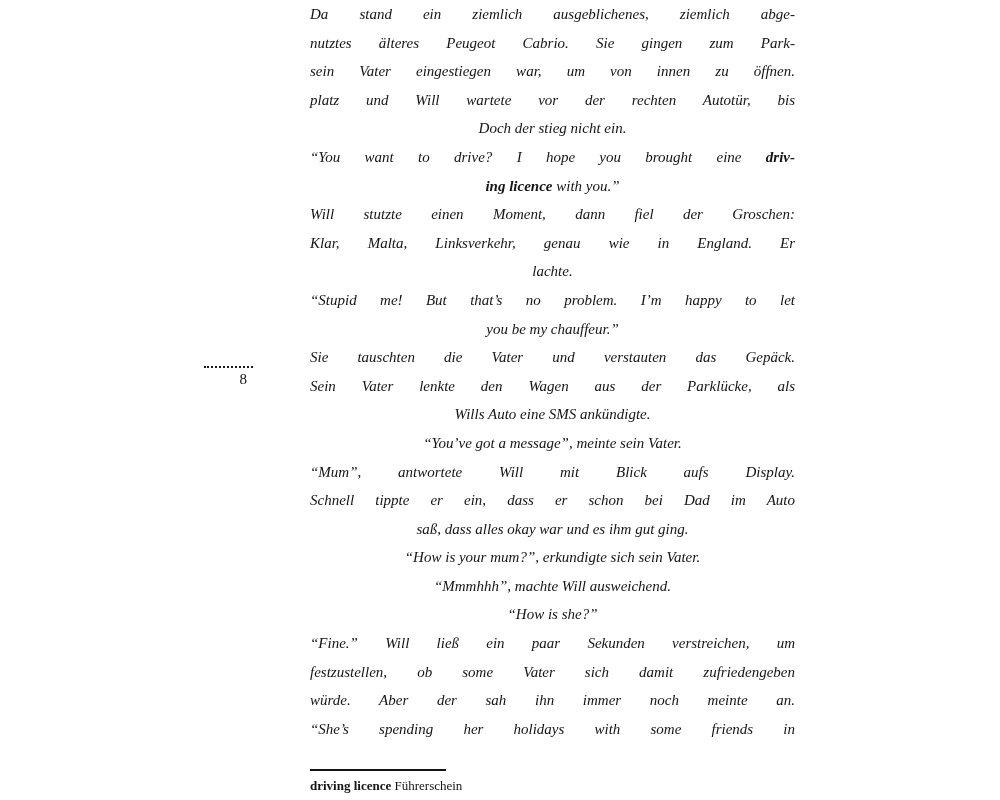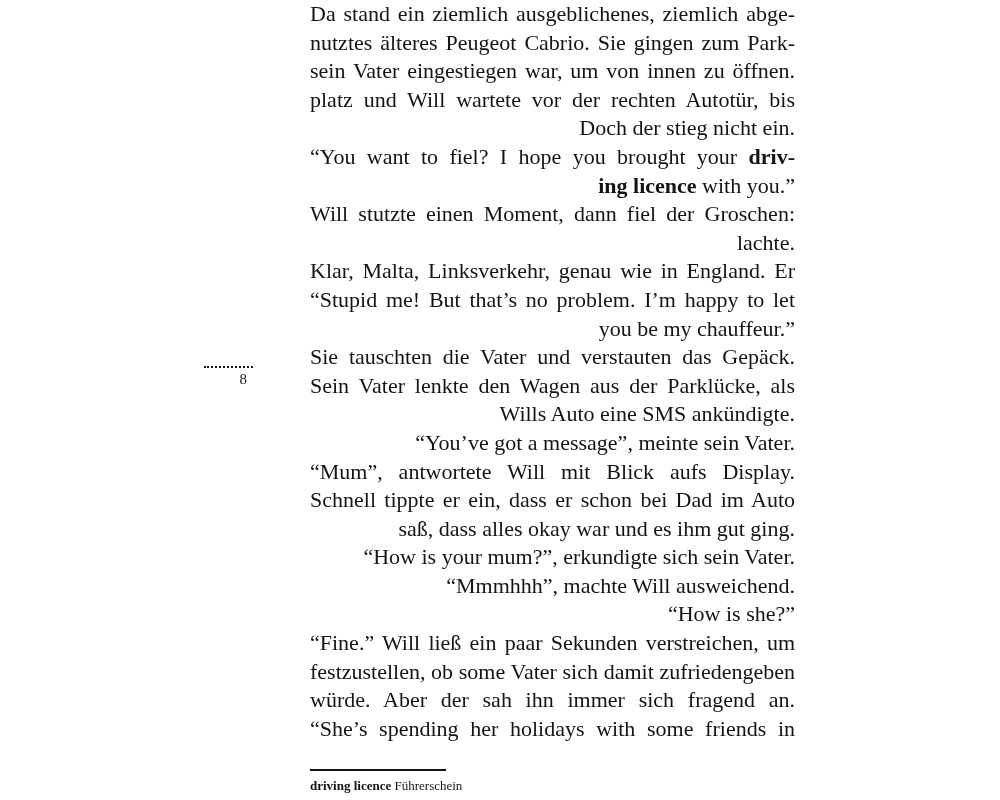--- a/index.html
+++ b/index.html
@@ -14,25 +14,26 @@
     background: #ffffff;
     font-family: "Liberation Serif", "DejaVu Serif", serif;
     color: #141414;
     overflow: hidden;
   }
   .text-block {
     position: absolute;
     left: 310px;
     top: 0;
     width: 485px;
-    font-size: 22px;
+    font-size: 15px;
     line-height: 28.6px;
+    font-style: italic;
   }
   .line {
-    text-align: right;
+    text-align: center;
     white-space: normal;
   }
   .line.just {
     text-align: justify;
     text-align-last: justify;
   }
   .bold {
     font-weight: bold;
   }
   .margin-marker {
@@ -78,40 +79,40 @@
     <div class="dotted-rule"></div>
     <div class="page-number">8</div>
   </div>
 
   <div class="text-block">
       <div class="line just"><span>Da stand ein ziemlich ausgeblichenes, ziemlich abge-</span></div>
       <div class="line just"><span>nutztes älteres Peugeot Cabrio. Sie gingen zum Park-</span></div>
       <div class="line just"><span>sein Vater eingestiegen war, um von innen zu öffnen.</span></div>
       <div class="line just"><span>platz und Will wartete vor der rechten Autotür, bis</span></div>
       <div class="line"><span>Doch der stieg nicht ein.</span></div>
-      <div class="line just"><span>“You want to fiel? I hope you brought your </span><span class="bold">driv-</span></div>
+      <div class="line just"><span>“You want to drive? I hope you brought eine </span><span class="bold">driv-</span></div>
       <div class="line"><span class="bold">ing licence</span><span> with you.”</span></div>
       <div class="line just"><span>Will stutzte einen Moment, dann fiel der Groschen:</span></div>
+      <div class="line just"><span>Klar, Malta, Linksverkehr, genau wie in England. Er</span></div>
       <div class="line"><span>lachte.</span></div>
-      <div class="line just"><span>Klar, Malta, Linksverkehr, genau wie in England. Er</span></div>
       <div class="line just"><span>“Stupid me! But that’s no problem. I’m happy to let</span></div>
       <div class="line"><span>you be my chauffeur.”</span></div>
       <div class="line just"><span>Sie tauschten die Vater und verstauten das Gepäck.</span></div>
       <div class="line just"><span>Sein Vater lenkte den Wagen aus der Parklücke, als</span></div>
       <div class="line"><span>Wills Auto eine SMS ankündigte.</span></div>
       <div class="line"><span>“You’ve got a message”, meinte sein Vater.</span></div>
       <div class="line just"><span>“Mum”, antwortete Will mit Blick aufs Display.</span></div>
       <div class="line just"><span>Schnell tippte er ein, dass er schon bei Dad im Auto</span></div>
       <div class="line"><span>saß, dass alles okay war und es ihm gut ging.</span></div>
       <div class="line"><span>“How is your mum?”, erkundigte sich sein Vater.</span></div>
       <div class="line"><span>“Mmmhhh”, machte Will ausweichend.</span></div>
       <div class="line"><span>“How is she?”</span></div>
       <div class="line just"><span>“Fine.” Will ließ ein paar Sekunden verstreichen, um</span></div>
       <div class="line just"><span>festzustellen, ob some Vater sich damit zufriedengeben</span></div>
-      <div class="line just"><span>würde. Aber der sah ihn immer sich fragend an.</span></div>
+      <div class="line just"><span>würde. Aber der sah ihn immer noch meinte an.</span></div>
       <div class="line just"><span>“She’s spending her holidays with some friends in</span></div>
     </div>
 
   <div class="footnote">
     <div class="footnote-rule"></div>
     <p class="footnote-text"><span class="bold">driving licence</span><span> Führerschein</span></p>
   </div>
 
 </div>
 

